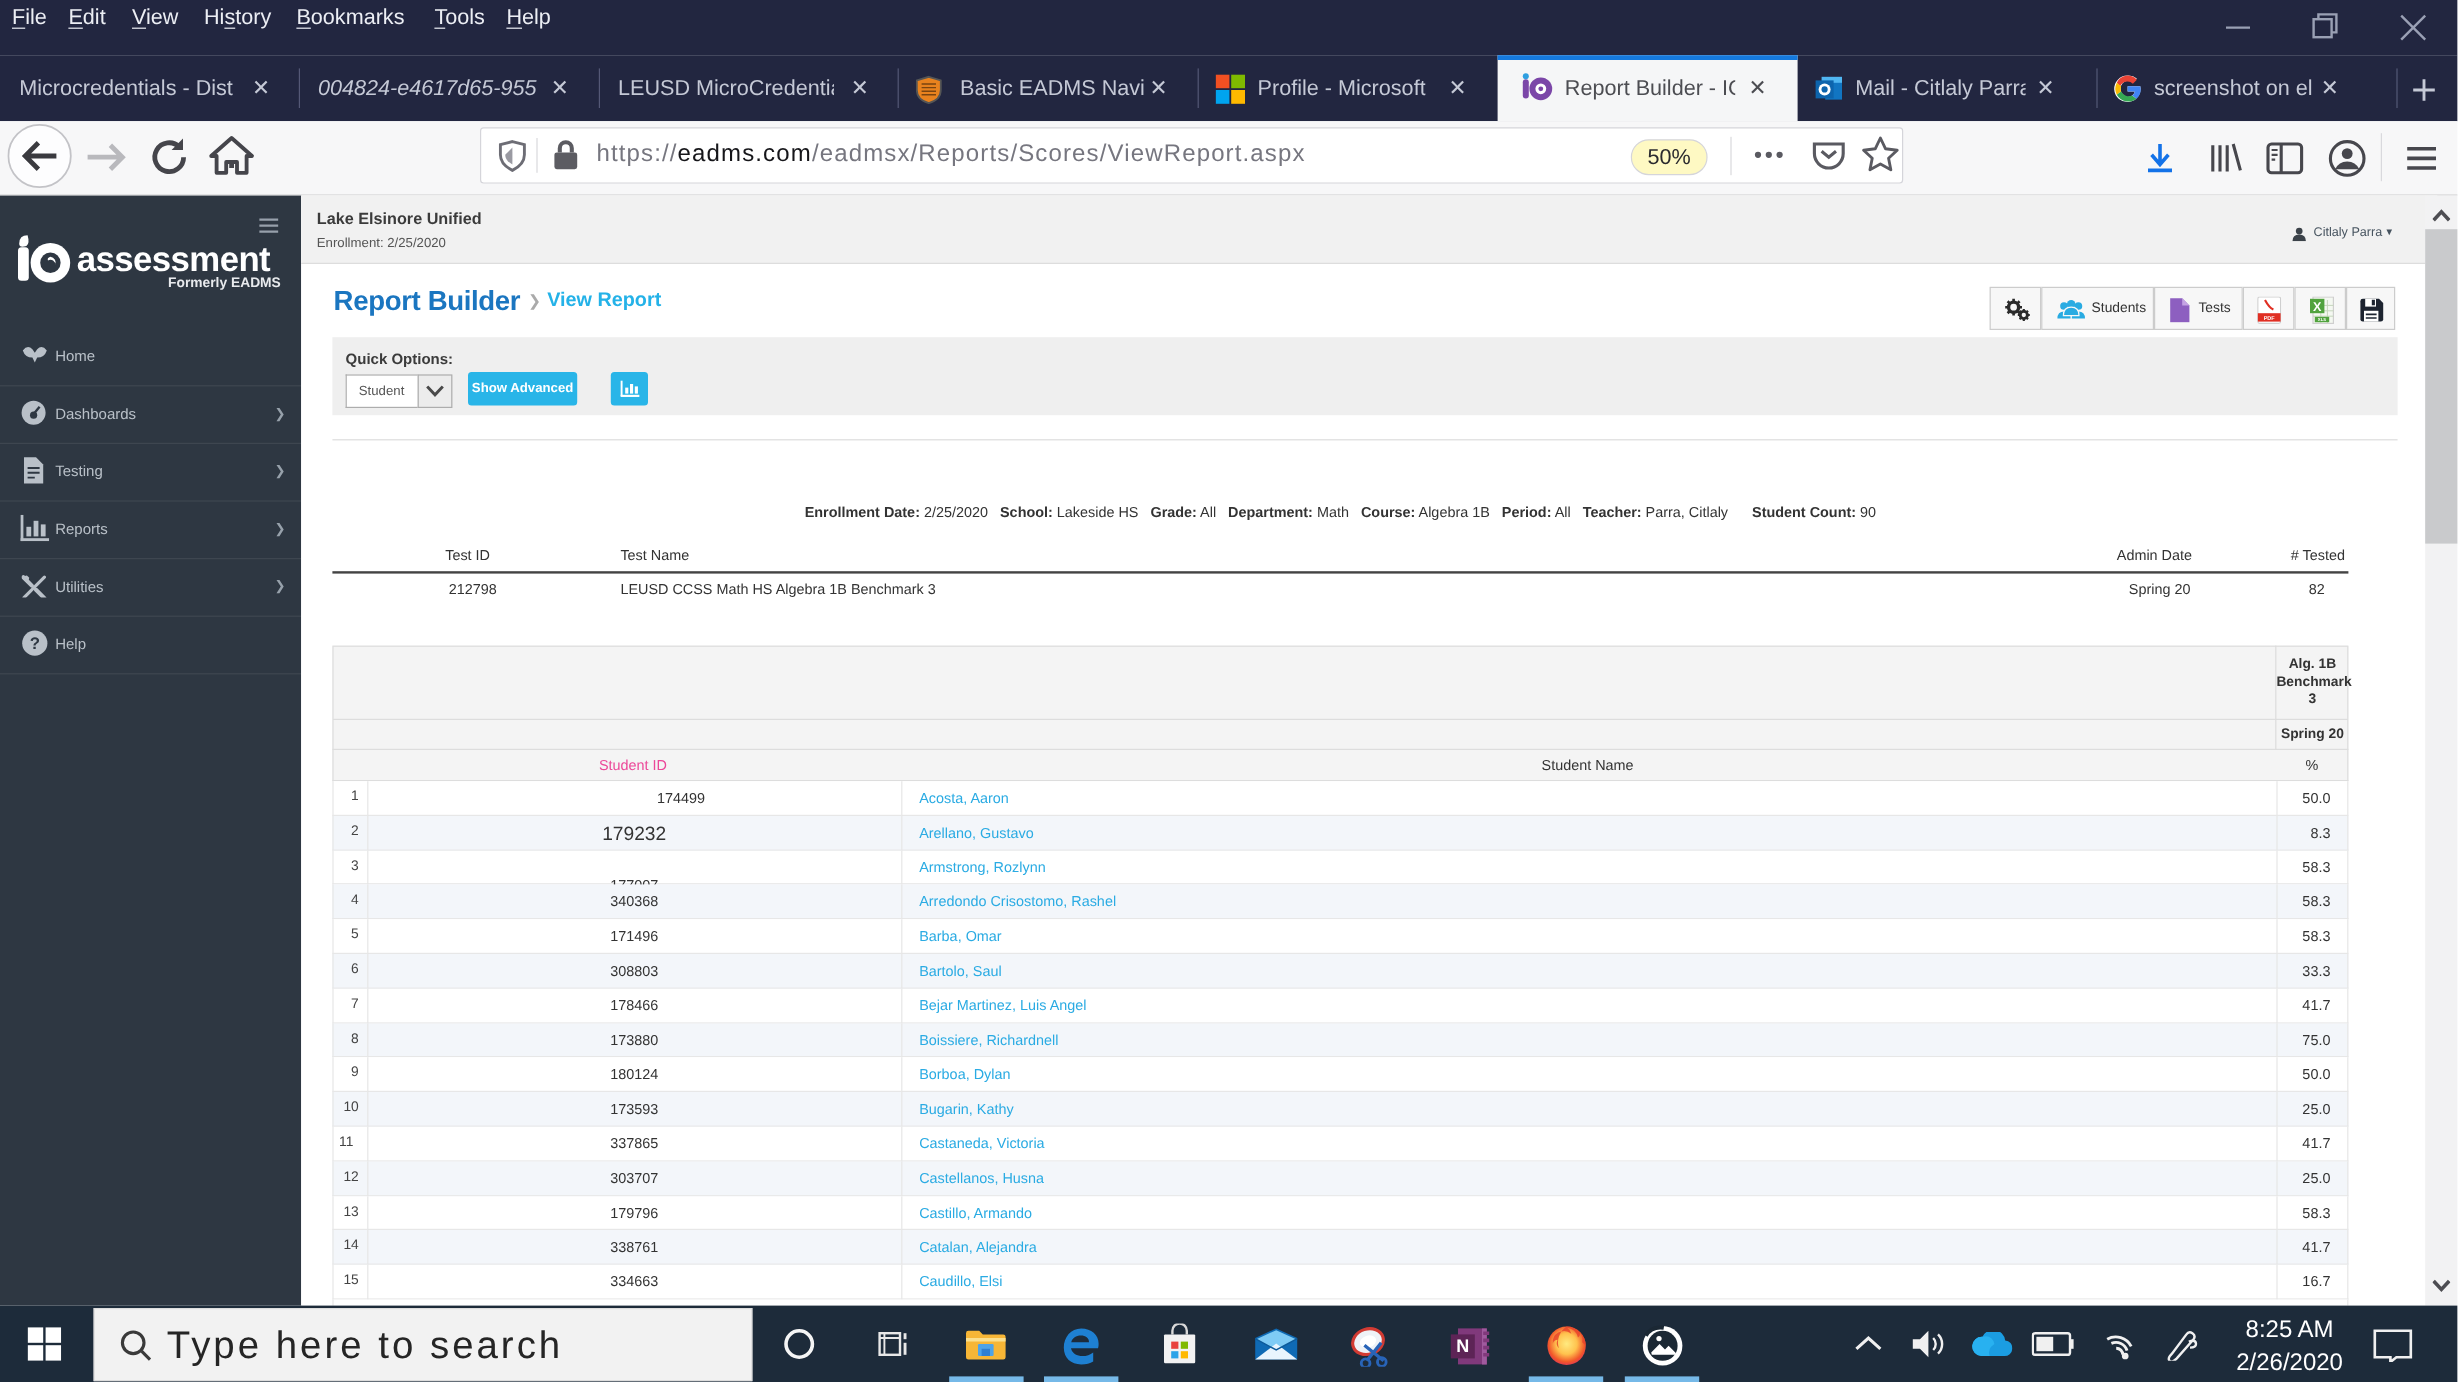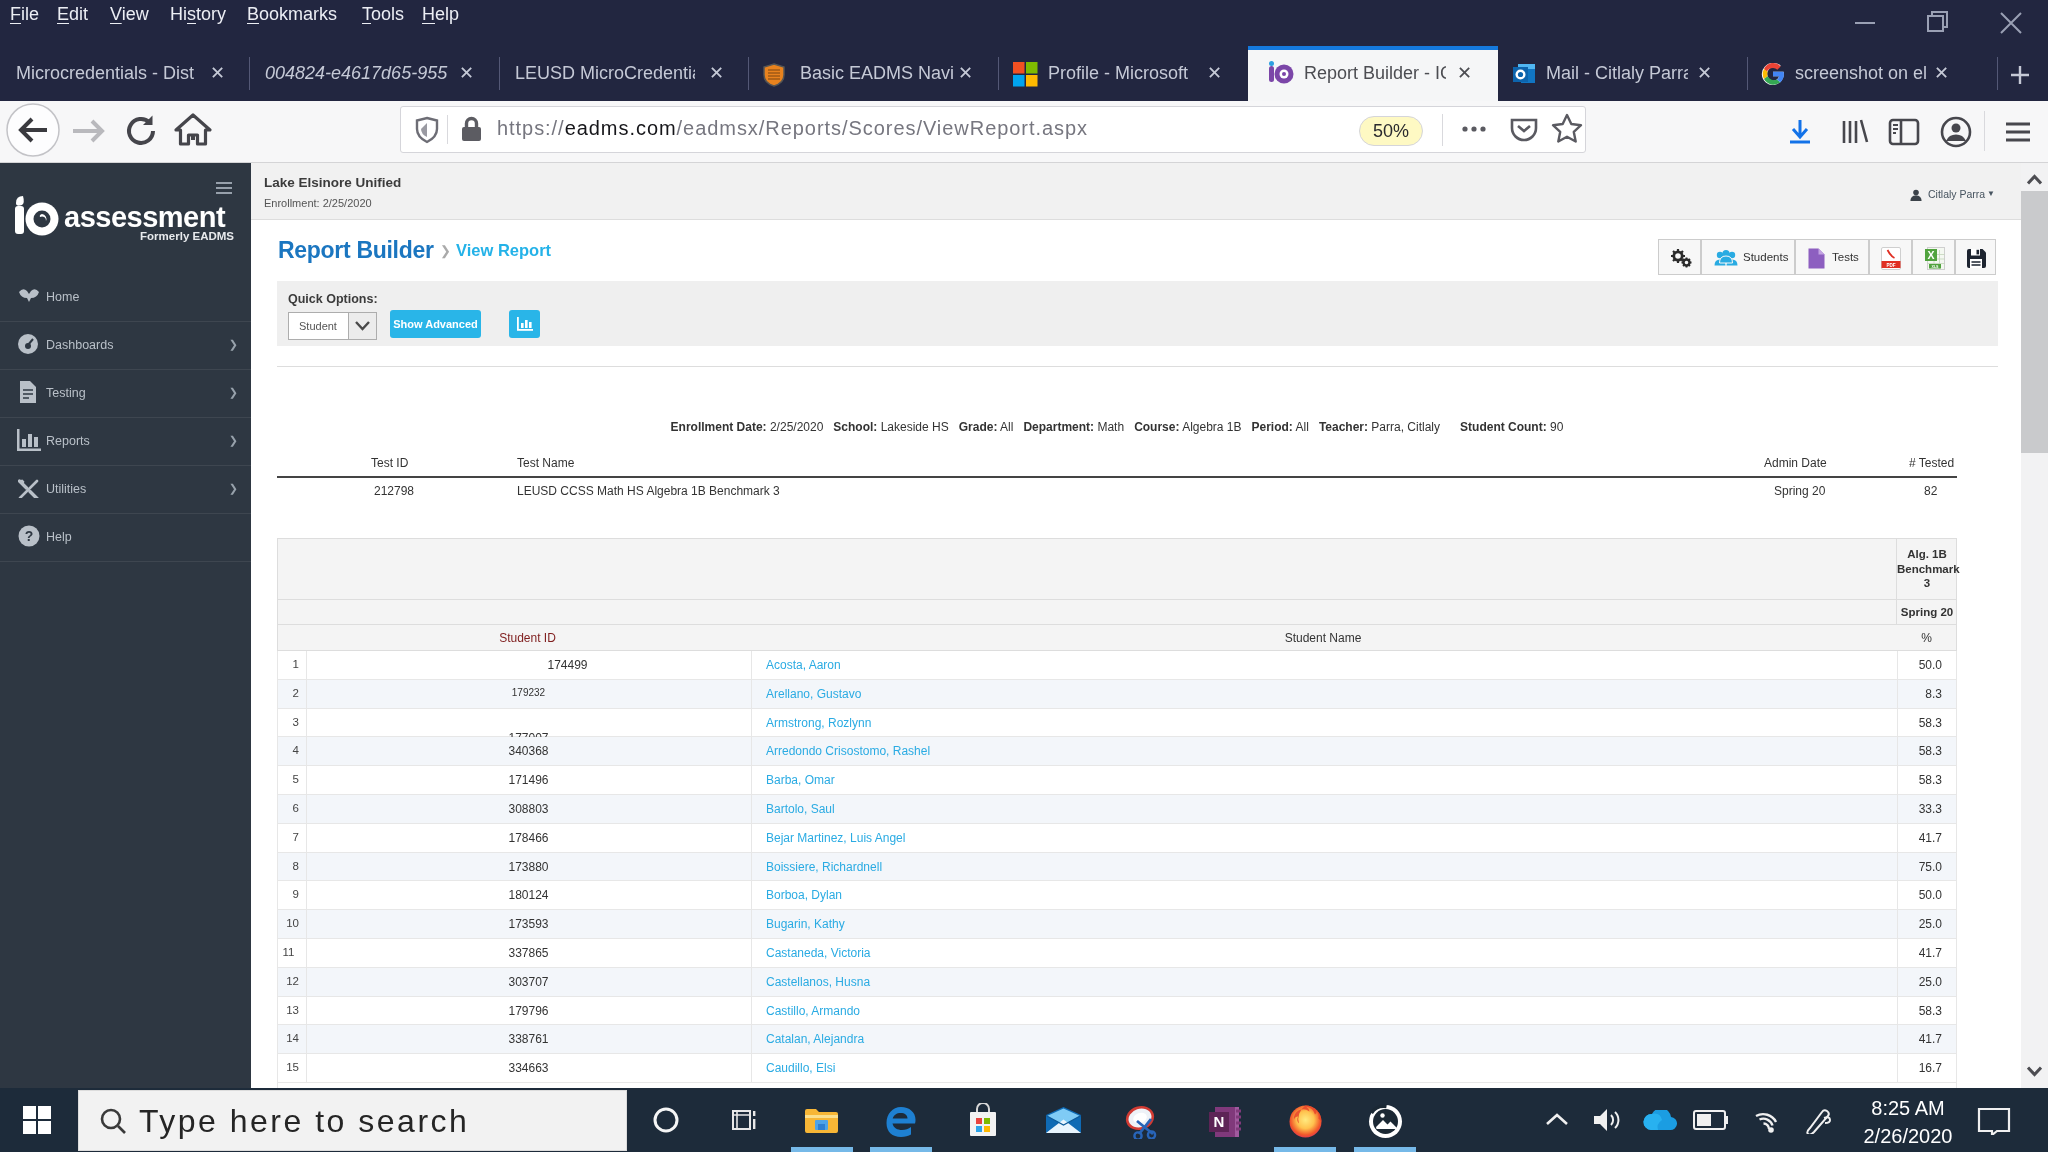--- a/index.html
+++ b/index.html
@@ -366,36 +366,36 @@
   <span class="abs" style="left:266px;top:321px;font-size:12px;color:#333;">LEUSD CCSS Math HS Algebra 1B Benchmark 3</span>
   <span class="abs" style="left:1523px;top:321px;font-size:12px;color:#333;">Spring 20</span>
   <span class="abs" style="left:1673px;top:321px;font-size:12px;color:#333;">82</span>
 
   <div id="stable" class="abs" style="left:26px;top:375px;width:1680px;">
       <div style="position:absolute;left:0;top:0;width:1680px;height:62px;background:#f4f4f4;border:1px solid #ddd;box-sizing:border-box;"></div>
       <div style="position:absolute;left:1619px;top:0;width:61px;height:62px;border-left:1px solid #ddd;box-sizing:border-box;text-align:center;font-size:11.5px;font-weight:bold;color:#333;padding-top:9px;line-height:14.5px;">Alg. 1B<br>Benchmark<br>3</div>
       <div style="position:absolute;left:0;top:62px;width:1680px;height:25px;background:#f4f4f4;border:1px solid #ddd;border-top:none;box-sizing:border-box;"></div>
       <div style="position:absolute;left:1619px;top:62px;width:61px;height:25px;border-left:1px solid #ddd;box-sizing:border-box;text-align:center;font-size:11.5px;font-weight:bold;color:#333;line-height:25px;">Spring 20</div>
       <div style="position:absolute;left:0;top:87px;width:1680px;height:26px;background:#f4f4f4;border:1px solid #ddd;border-top:none;box-sizing:border-box;"></div>
-      <div style="position:absolute;left:28px;top:87px;width:445px;text-align:center;font-size:12px;color:#7f1d1d;line-height:26px;">Student ID</div>
+      <div style="position:absolute;left:28px;top:87px;width:445px;text-align:center;font-size:12px;color:#ec4899;line-height:26px;">Student ID</div>
       <div style="position:absolute;left:473px;top:87px;width:1146px;text-align:center;font-size:12px;color:#333;line-height:26px;">Student Name</div>
       <div style="position:absolute;left:1619px;top:87px;width:61px;text-align:center;font-size:12px;color:#333;line-height:26px;">%</div>
       <div style="position:absolute;left:0;top:113px;width:1680px;height:28.8px;background:#fff;border-left:1px solid #e7e7e7;border-right:1px solid #e7e7e7;border-bottom:1px solid #e7e7e7;box-sizing:border-box;">
         <span style="position:absolute;left:0;top:7px;width:21px;text-align:right;font-size:11.5px;color:#444;">1</span>
         <div style="position:absolute;left:28px;top:0;width:1px;height:28.8px;background:#e7e7e7;"></div>
         <span style="position:absolute;left:28px;top:7px;width:445px;text-align:center;font-size:12px;color:#333;margin-left:39px;">174499</span>
         <div style="position:absolute;left:473px;top:0;width:1px;height:28.8px;background:#e7e7e7;"></div>
         <span style="position:absolute;left:488px;top:7px;font-size:12px;color:#2aabe3;">Acosta, Aaron</span>
         <div style="position:absolute;left:1619px;top:0;width:1px;height:28.8px;background:#e7e7e7;"></div>
         <span style="position:absolute;left:1619px;top:7px;width:45px;text-align:right;font-size:12px;color:#333;">50.0</span>
       </div>
       <div style="position:absolute;left:0;top:141.8px;width:1680px;height:28.8px;background:#f3f6fa;border-left:1px solid #e7e7e7;border-right:1px solid #e7e7e7;border-bottom:1px solid #e7e7e7;box-sizing:border-box;">
         <span style="position:absolute;left:0;top:7px;width:21px;text-align:right;font-size:11.5px;color:#444;">2</span>
         <div style="position:absolute;left:28px;top:0;width:1px;height:28.8px;background:#e7e7e7;"></div>
-        <span style="position:absolute;left:28px;top:7px;width:445px;text-align:center;font-size:10px;color:#333;">179232</span>
+        <span style="position:absolute;left:28px;top:7px;width:445px;text-align:center;font-size:16px;color:#333;">179232</span>
         <div style="position:absolute;left:473px;top:0;width:1px;height:28.8px;background:#e7e7e7;"></div>
         <span style="position:absolute;left:488px;top:7px;font-size:12px;color:#2aabe3;">Arellano, Gustavo</span>
         <div style="position:absolute;left:1619px;top:0;width:1px;height:28.8px;background:#e7e7e7;"></div>
         <span style="position:absolute;left:1619px;top:7px;width:45px;text-align:right;font-size:12px;color:#333;">8.3</span>
       </div>
       <div style="position:absolute;left:0;top:170.60000000000002px;width:1680px;height:28.8px;background:#fff;border-left:1px solid #e7e7e7;border-right:1px solid #e7e7e7;border-bottom:1px solid #e7e7e7;box-sizing:border-box;">
         <span style="position:absolute;left:0;top:7px;width:21px;text-align:right;font-size:11.5px;color:#444;">3</span>
         <div style="position:absolute;left:28px;top:0;width:1px;height:28.8px;background:#e7e7e7;"></div>
         <span style="position:absolute;left:28px;top:22px;width:445px;text-align:center;font-size:12px;color:#333;">177007</span>
         <div style="position:absolute;left:473px;top:0;width:1px;height:28.8px;background:#e7e7e7;"></div>

